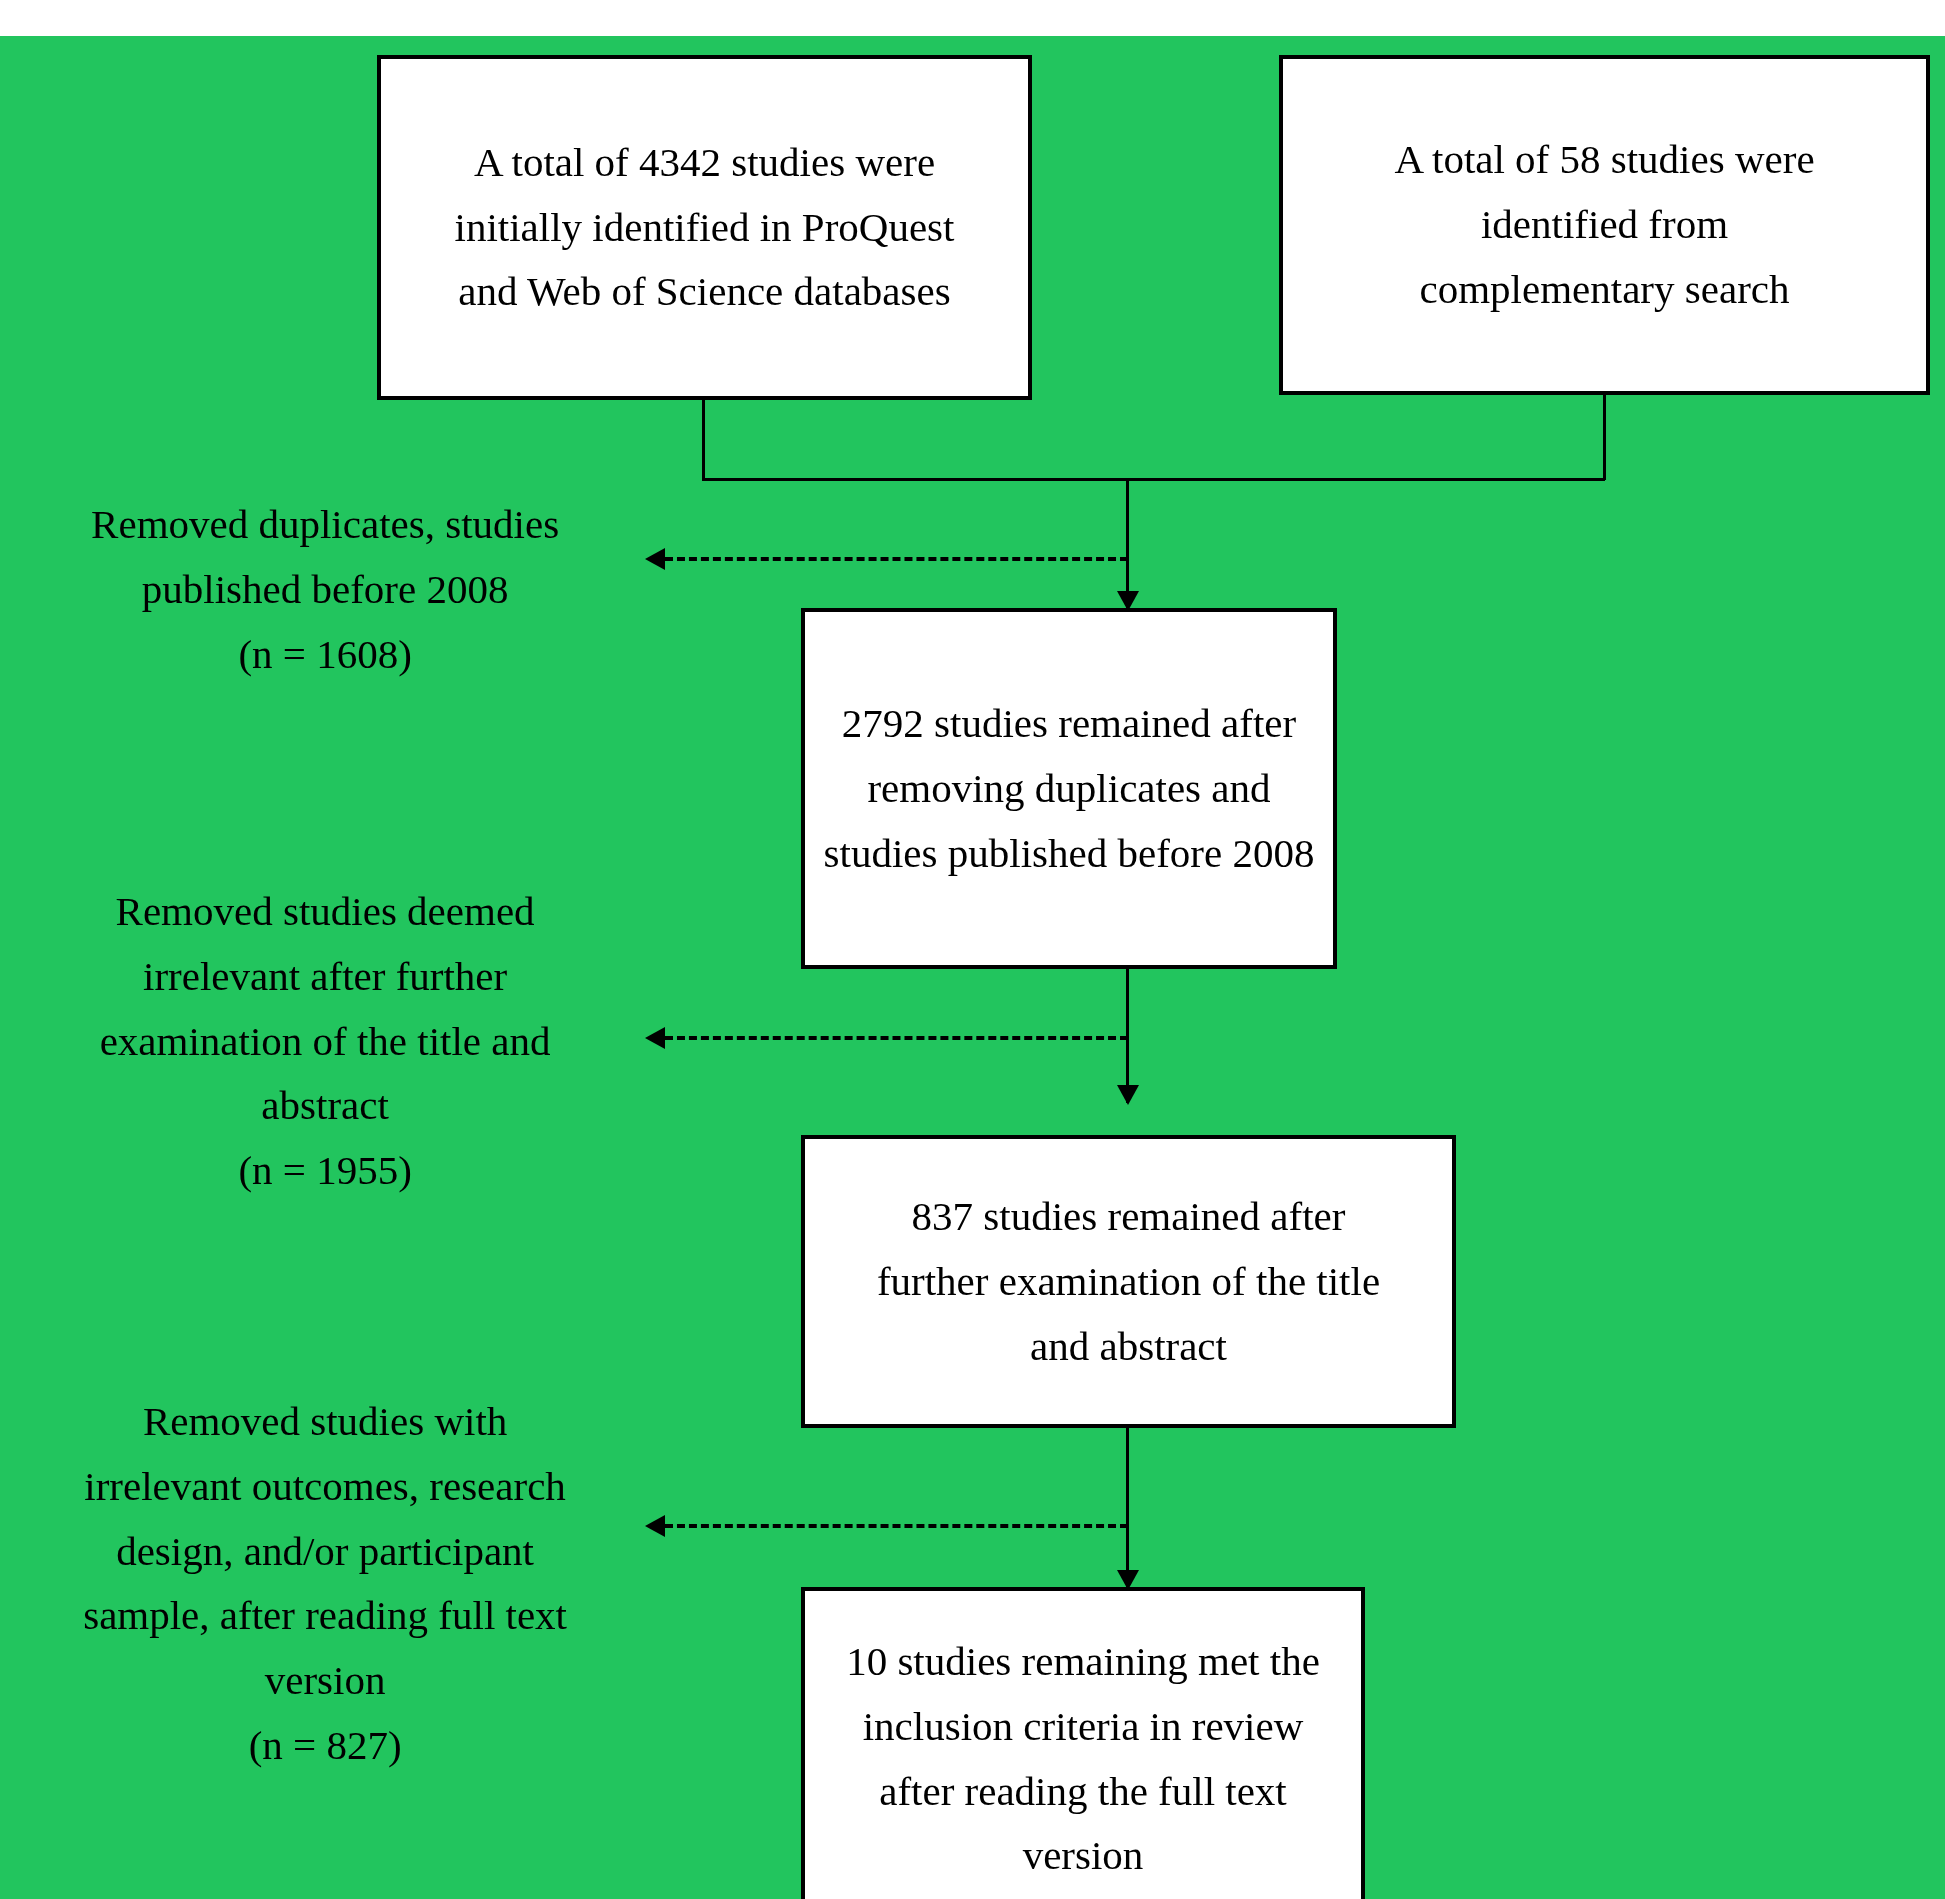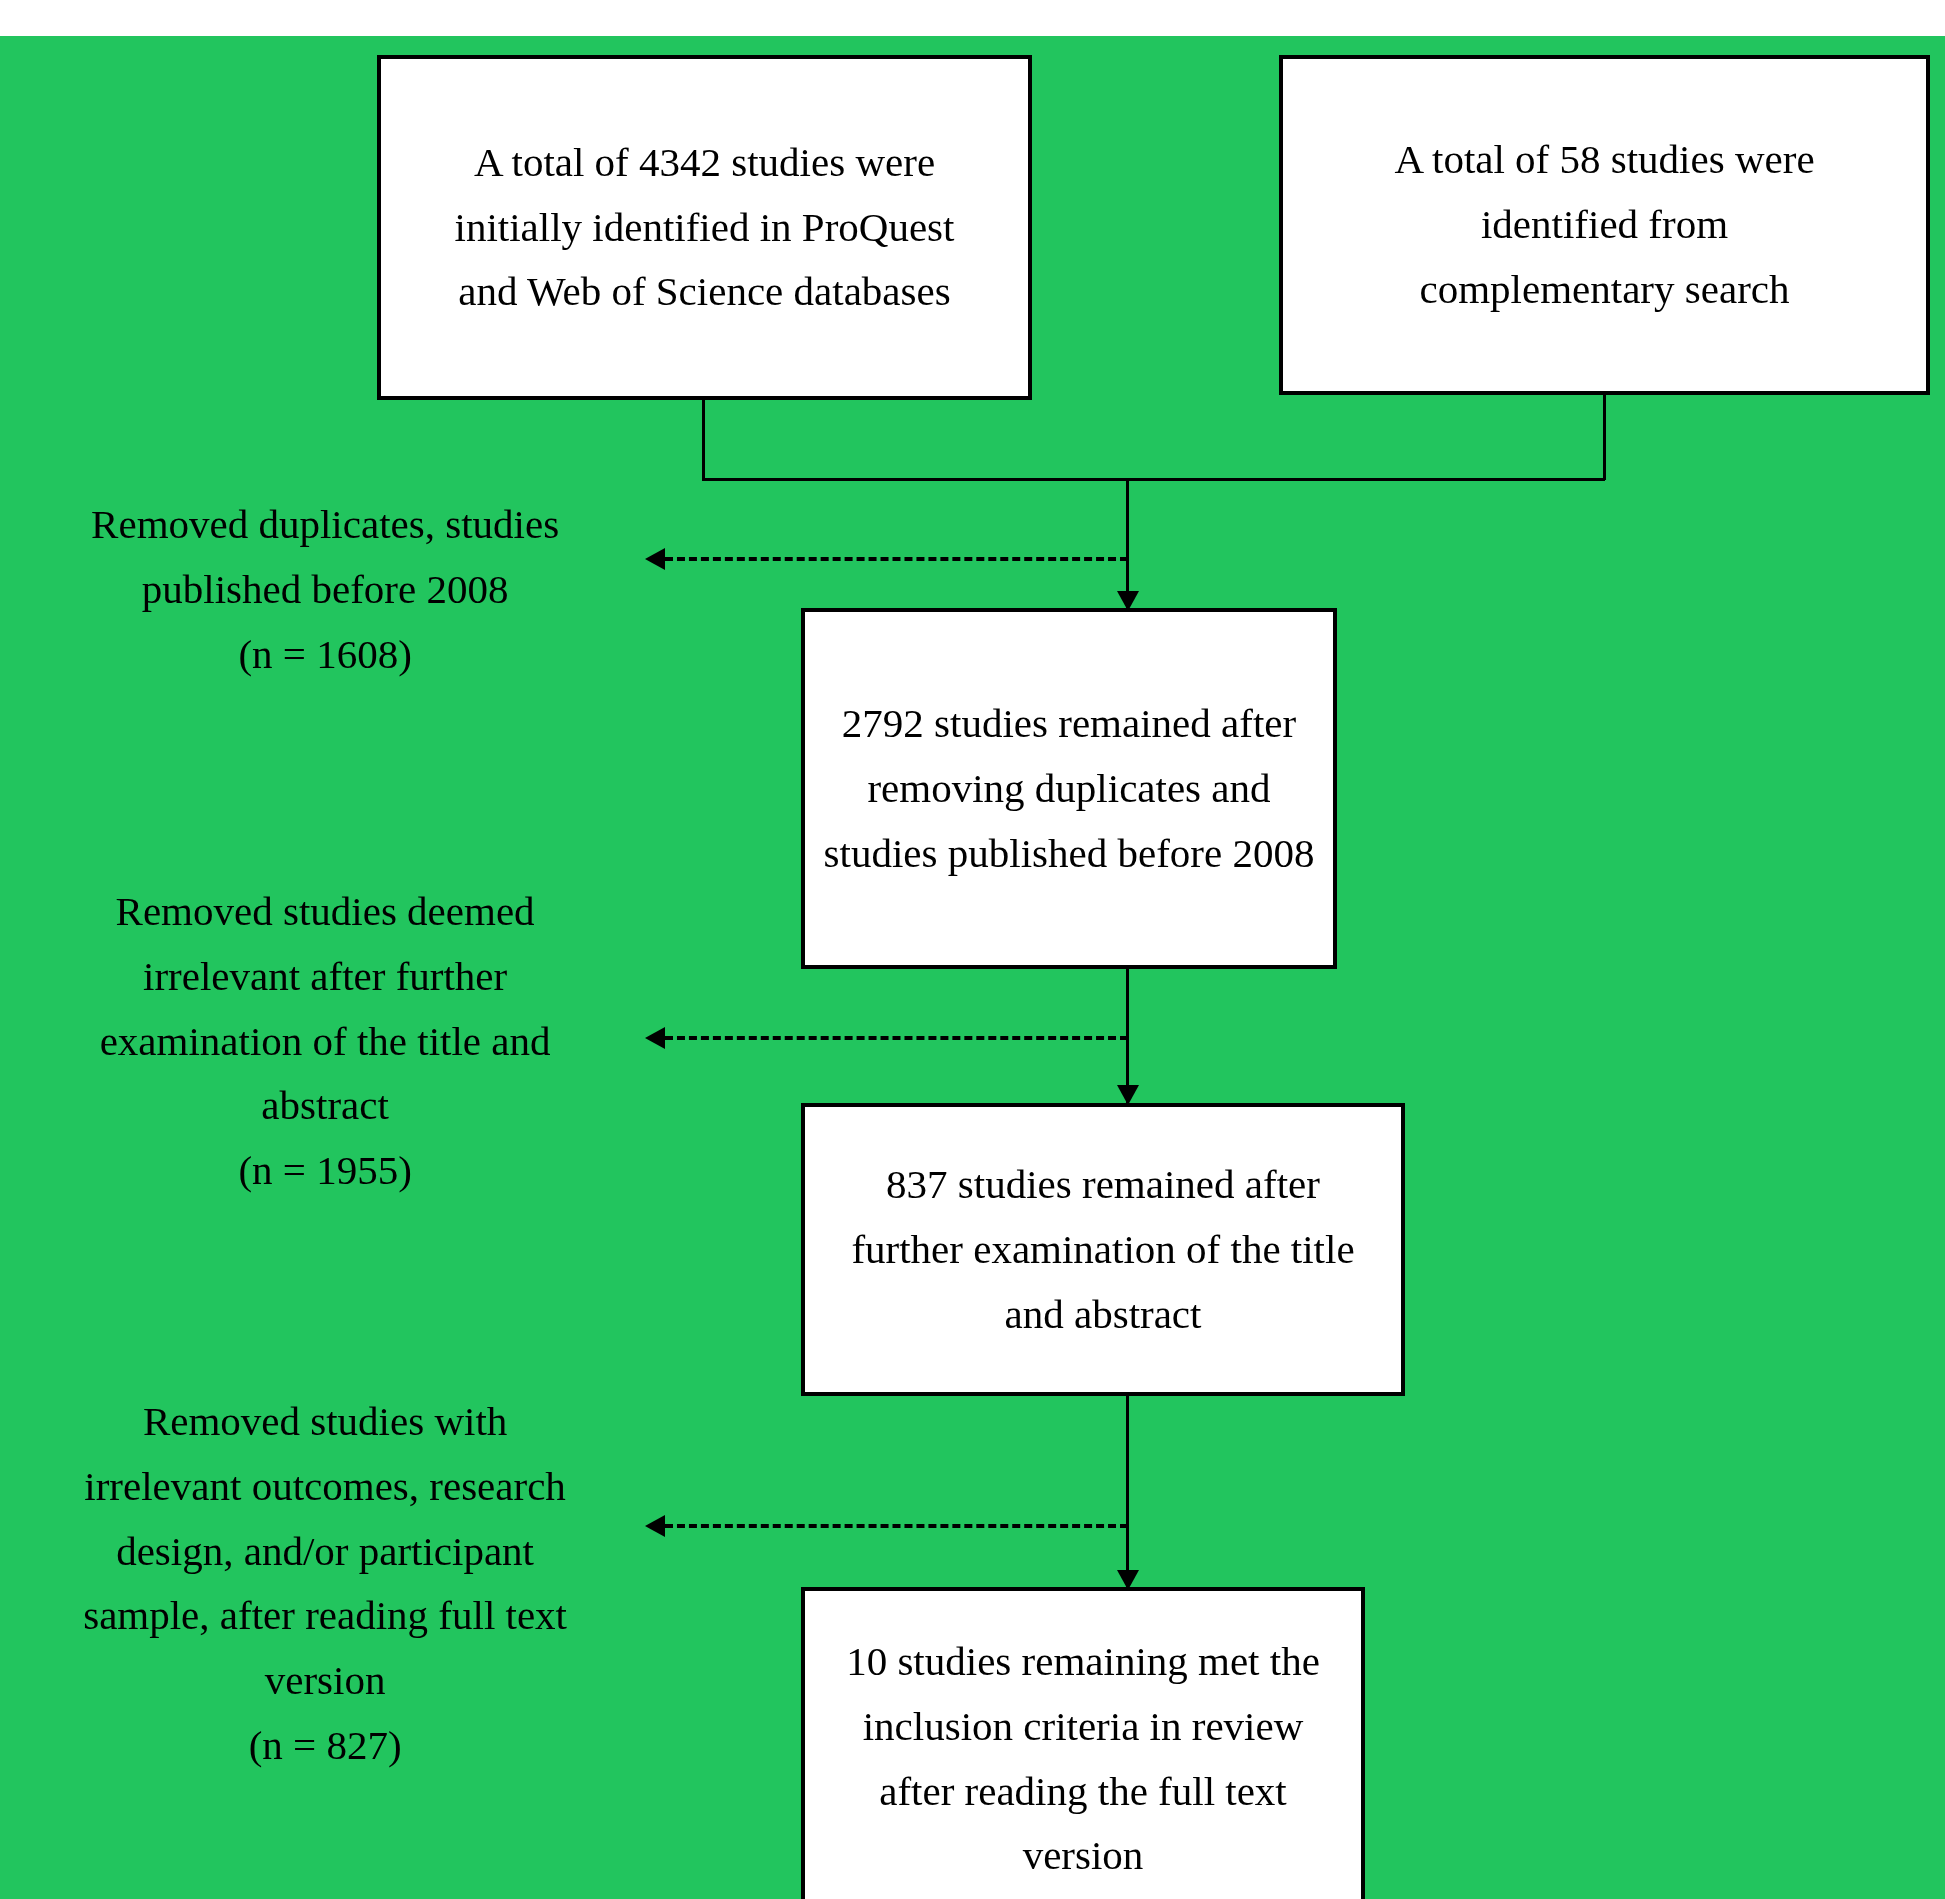--- a/index.html
+++ b/index.html
@@ -34,21 +34,21 @@
   }
   .flow-box .box-text {
     display: block;
     width: 100%;
     white-space: pre-line;
   }
 
   #box-sources   { left: 377px;  top: 18.6px;   width: 655px;  height: 345px; }
   #box-complementary { left: 1279px; top: 18.6px; width: 651px; height: 340px; justify-content: center; }
   #box-after-dupes { left: 801px; top: 572px; width: 536px; height: 361px; }
-  #box-after-title { left: 801px; top: 1067px; width: 604px; height: 293px; }
+  #box-after-title { left: 801px; top: 1099px; width: 655px; height: 293px; }
   #box-included  { left: 801px; top: 1551px; width: 564px; height: 343px; }
 
   
   .vline {
     position: absolute;
     width: 3.3px;
     background: #000000;
   }
   .hline {
     position: absolute;

